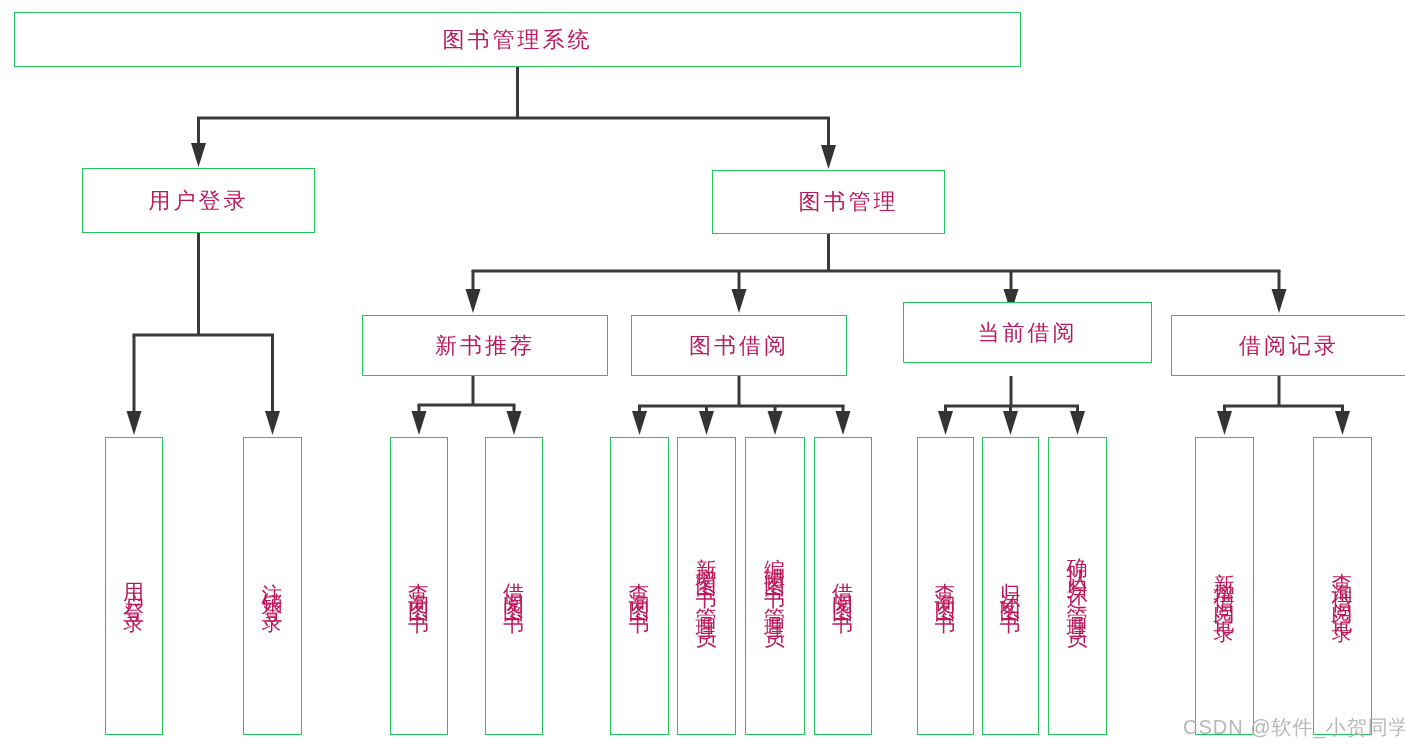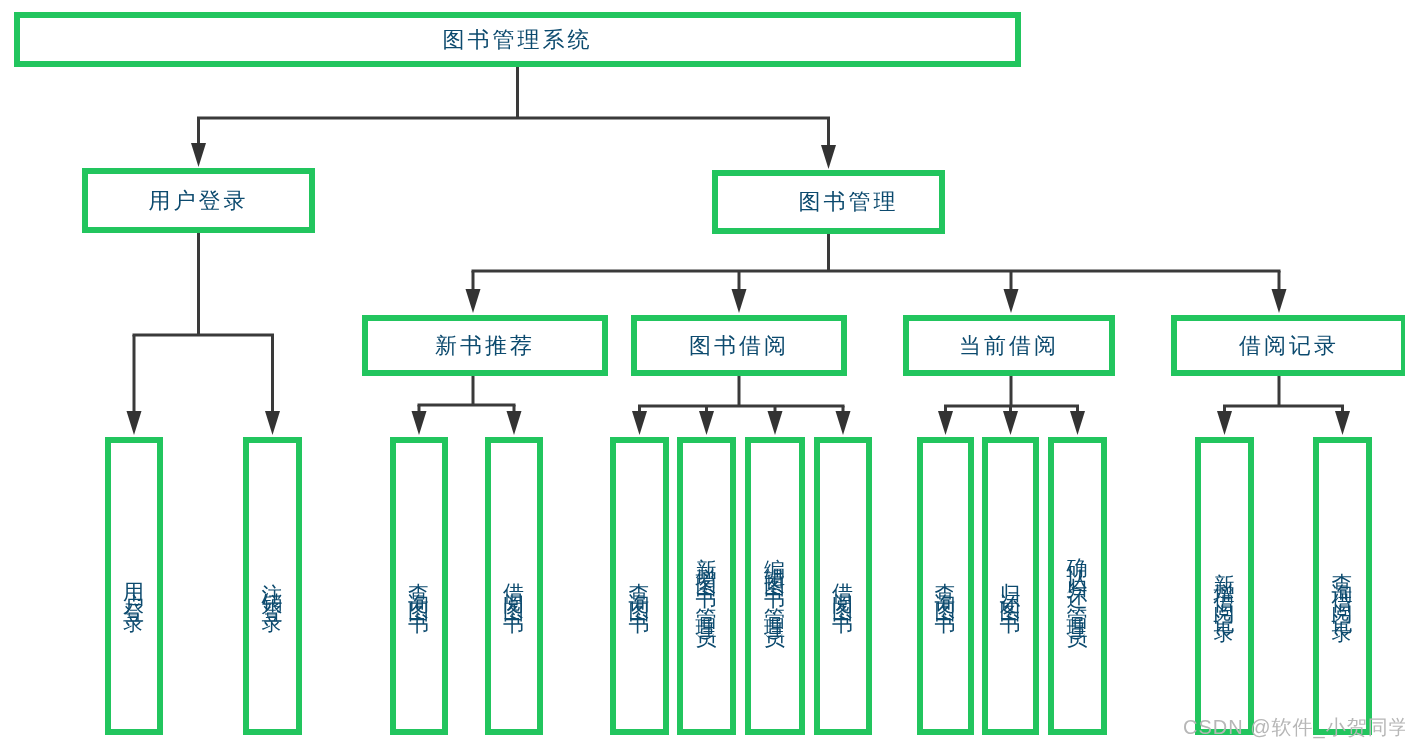--- a/index.html
+++ b/index.html
@@ -19,26 +19,26 @@
     position: absolute;
     left: 0;
     top: 0;
     width: 1405px;
     height: 747px;
     pointer-events: none;
   }
   .node {
     position: absolute;
     box-sizing: border-box;
-    border: 6px solid #22c55e;
+    border: 1px solid #22c55e;
     background: #ffffff;
     display: flex;
     align-items: center;
     justify-content: center;
-    color: #0c4a6e;
+    color: #be185d;
   }
   .node.h .lbl {
     font-size: 22px;
     letter-spacing: 3px;
     white-space: nowrap;
   }
   .node.v .lbl {
     writing-mode: vertical-rl;
     font-size: 21px;
     letter-spacing: 10px;
@@ -136,21 +136,21 @@
   <div class="node h" style="left:712px; top:170px; width:233px; height:64px;padding-left:40px;">
     <span class="lbl">图书管理</span>
   </div>
 
   <div class="node h" style="left:362px; top:315px; width:246px; height:61px;">
     <span class="lbl">新书推荐</span>
   </div>
   <div class="node h" style="left:631px; top:315px; width:216px; height:61px;">
     <span class="lbl">图书借阅</span>
   </div>
-  <div class="node h" style="left:903px; top:315px; width:212px; height:61px;text-align:center;">
+  <div class="node h" style="left:903px; top:302px; width:249px; height:61px;text-align:center;">
     <span class="lbl">当前借阅</span>
   </div>
   <div class="node h" style="left:1171px; top:315px; width:236px; height:61px;">
     <span class="lbl">借阅记录</span>
   </div>
 
   <div class="node v" style="left:105px; top:437px; width:58px; height:298px;">
     <span class="lbl">用户登录</span>
   </div>
   <div class="node v" style="left:243px; top:437px; width:59px; height:298px;">

